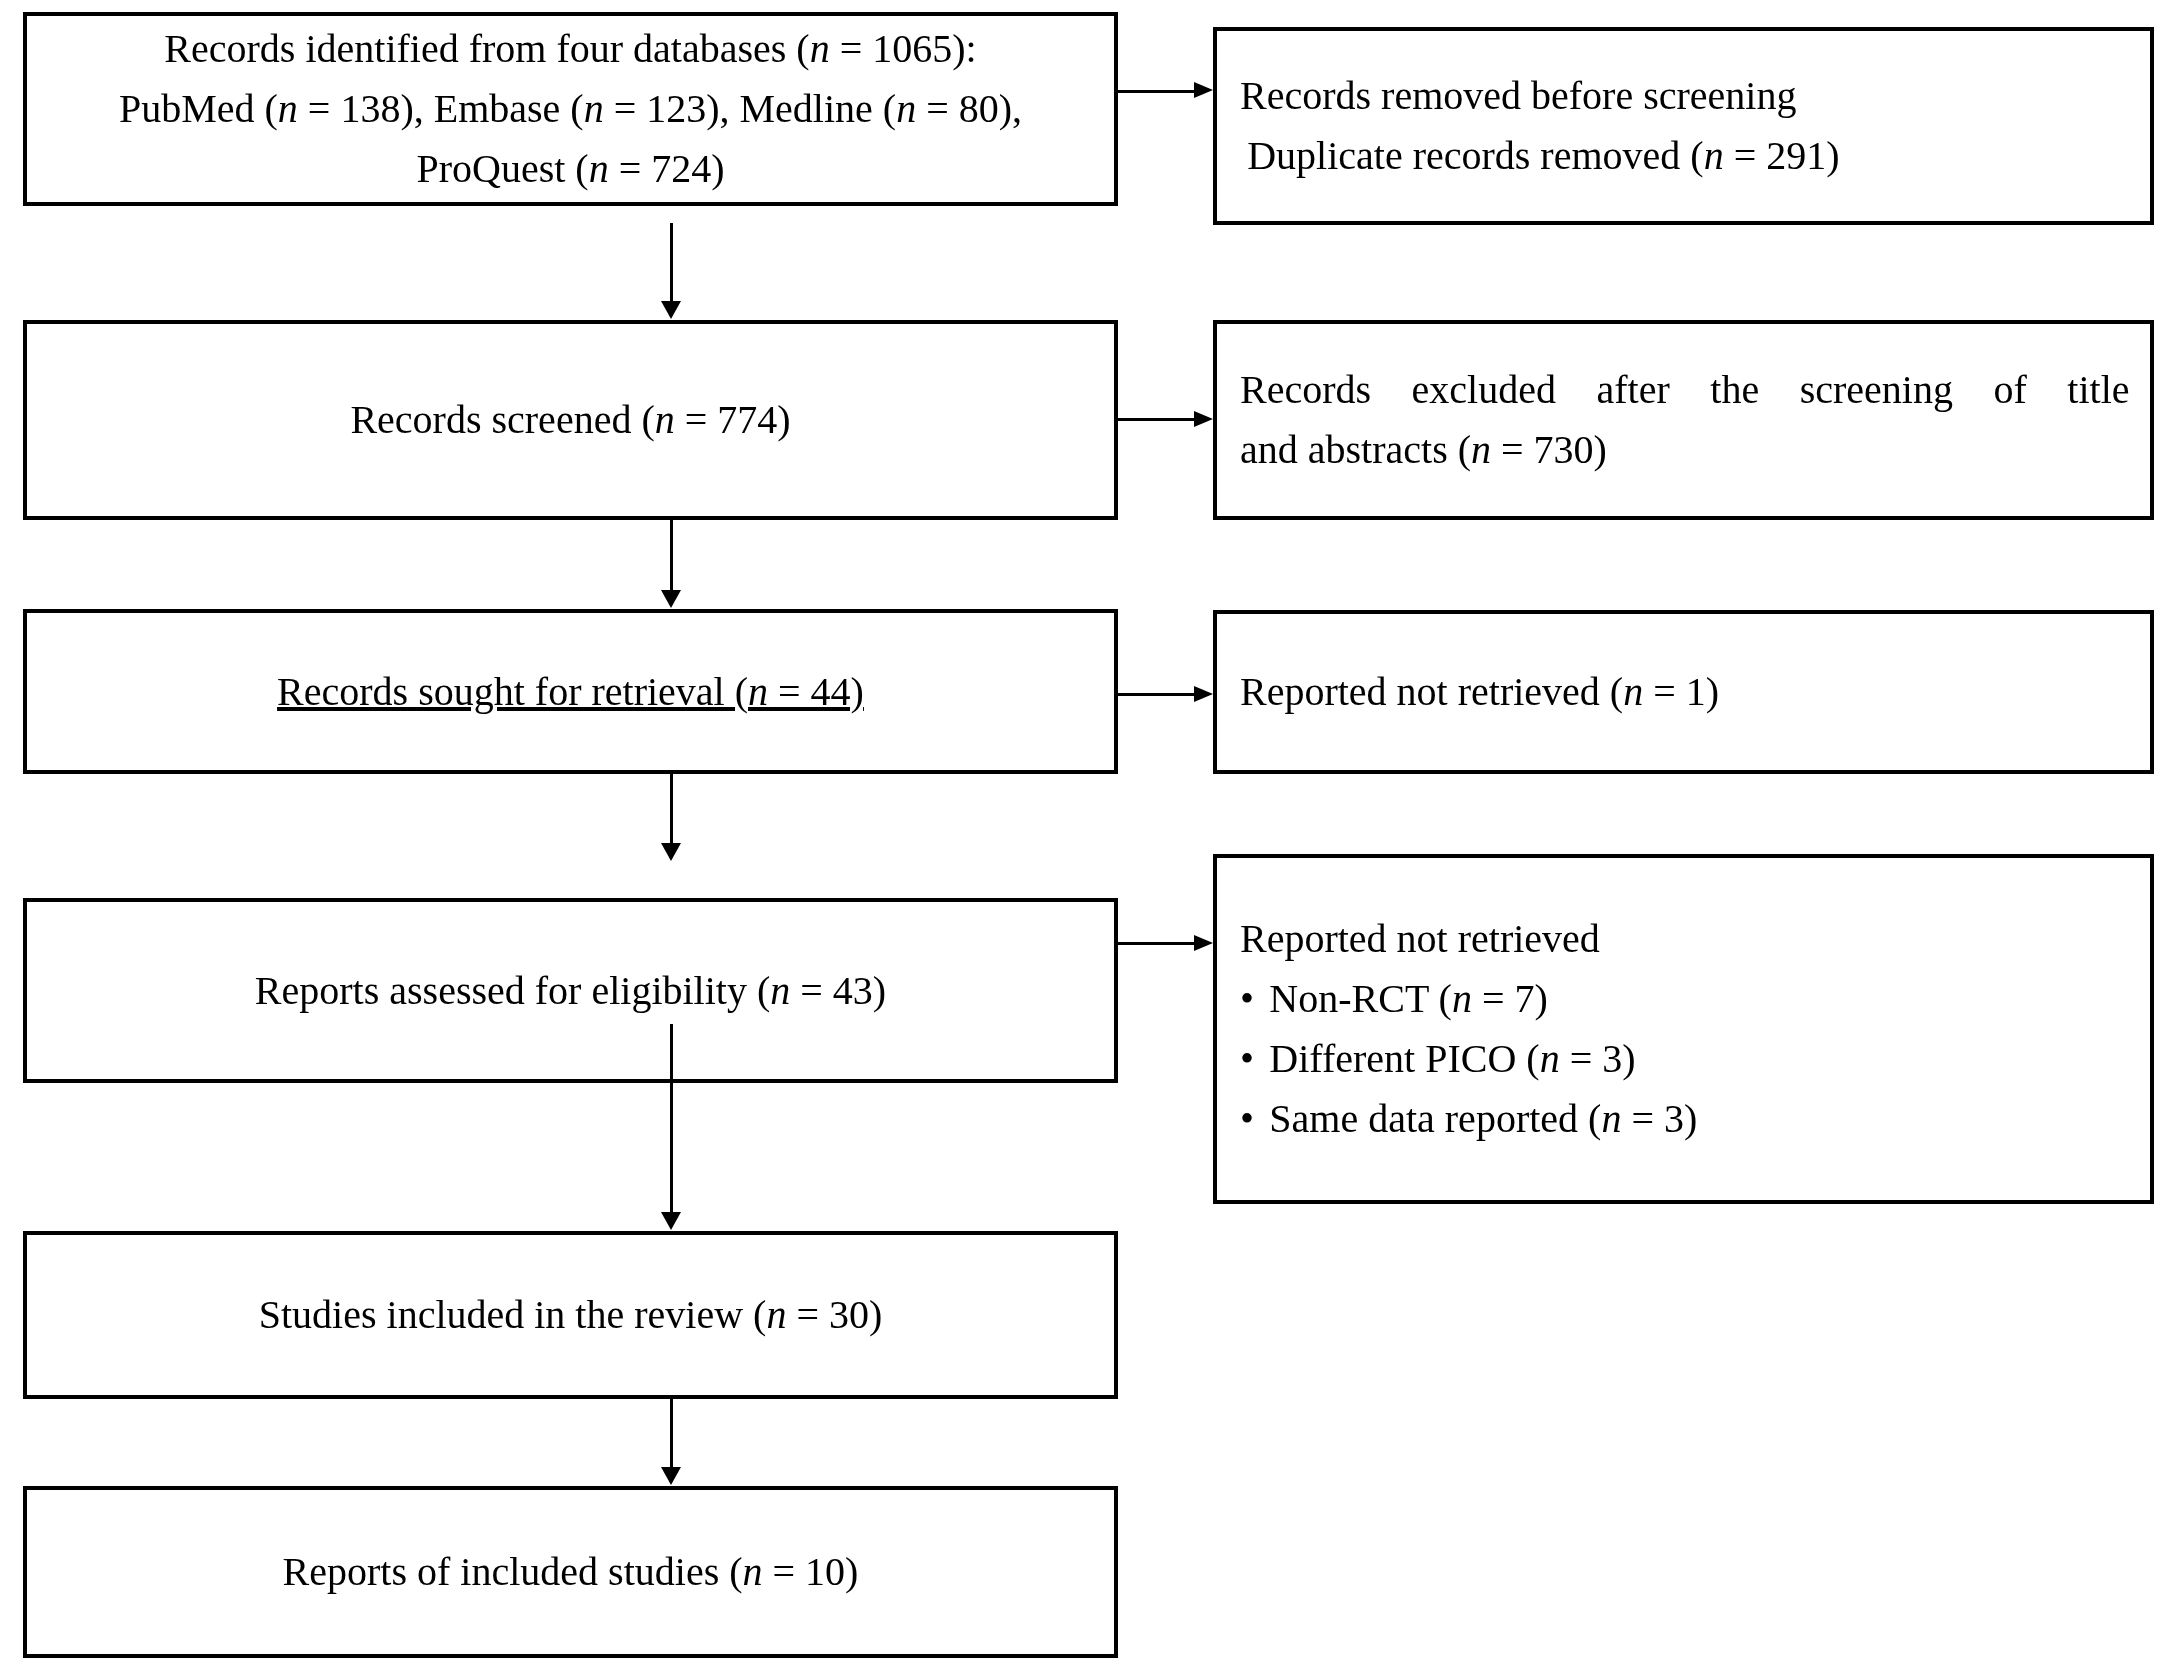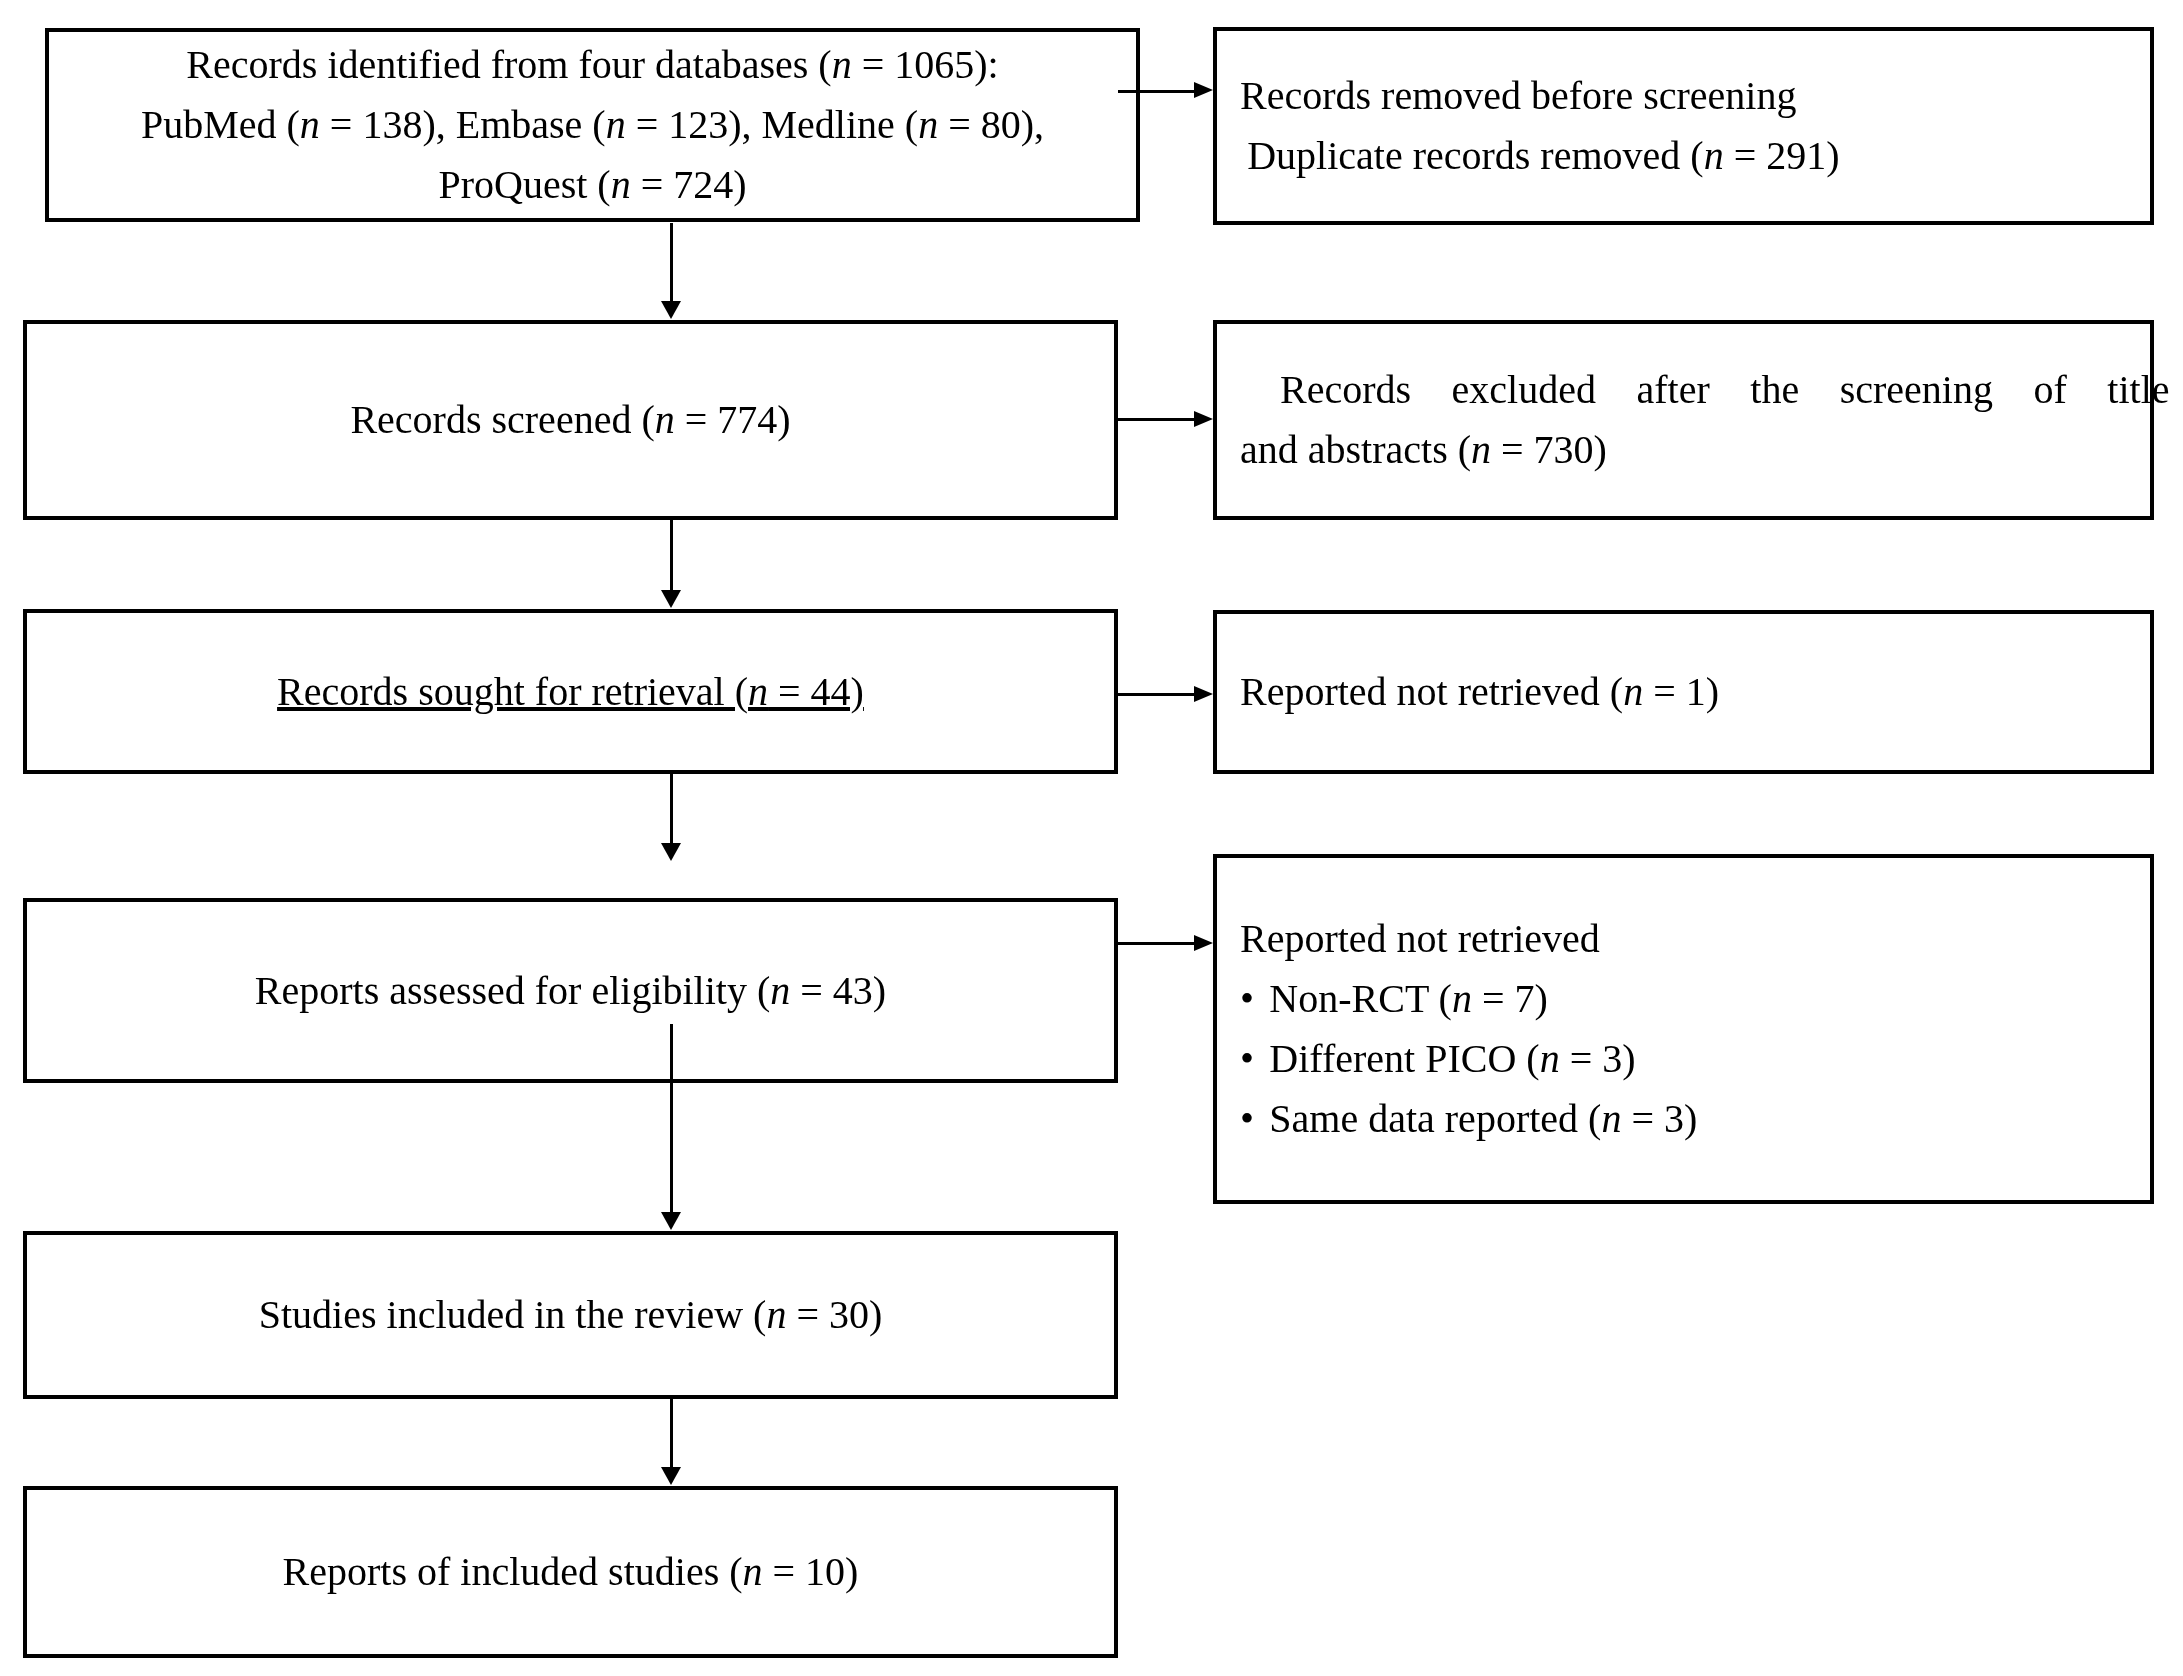--- a/index.html
+++ b/index.html
@@ -40,21 +40,20 @@
   .box.leftalign {
     align-items: flex-start;
     text-align: left;
     padding: 5.1px 20.5px 5.1px 23px;
   }
   .line { display: block; width: 100%; }
   .indent1 { padding-left: 14.3px; }
   .justify-full {
     text-align: justify;
     text-align-last: justify;
-    margin-left: 40px;
   }
   ul.reasons {
     margin: 0;
     padding: 0;
     list-style: none;
     width: 100%;
   }
   ul.reasons li::before {
     content: "\2022";
     display: inline-block;
@@ -76,21 +75,21 @@
     border-left: 19.4px solid #000000;
   }
   .head-down {
     position: absolute;
     width: 0; height: 0;
     border-left: 10.2px solid transparent;
     border-right: 10.2px solid transparent;
     border-top: 18.4px solid #000000;
   }
   
-  #box-identified { left: 23px;  top: 28px;   width: 1095px; height: 194px; margin-left: 22px; }
+  #box-identified { left: 23px;  top: 12px;   width: 1095px; height: 194px; }
   #box-screened   { left: 23px;  top: 320px;  width: 1095px; height: 200px; }
   #box-sought     { left: 23px;  top: 609px; width: 1095px; height: 165px; text-decoration: underline; }
   #box-assessed   { left: 23px;  top: 898px; width: 1095px; height: 185px; }
   #box-included   { left: 23px;  top: 1231px; width: 1095px; height: 168px; }
   #box-reports    { left: 23px;  top: 1486px; width: 1095px; height: 172px; }
   
   #box-removed    { left: 1213px; top: 26.6px;   width: 941px; height: 198px; align-items: center; }
   #box-excluded   { left: 1213px; top: 320px;  width: 941px; height: 200px; }
   #box-notretrieved { left: 1213px; top: 610px; width: 941px; height: 164px; }
   #box-reasons    { left: 1213px; top: 854px; width: 941px; height: 350px; }

